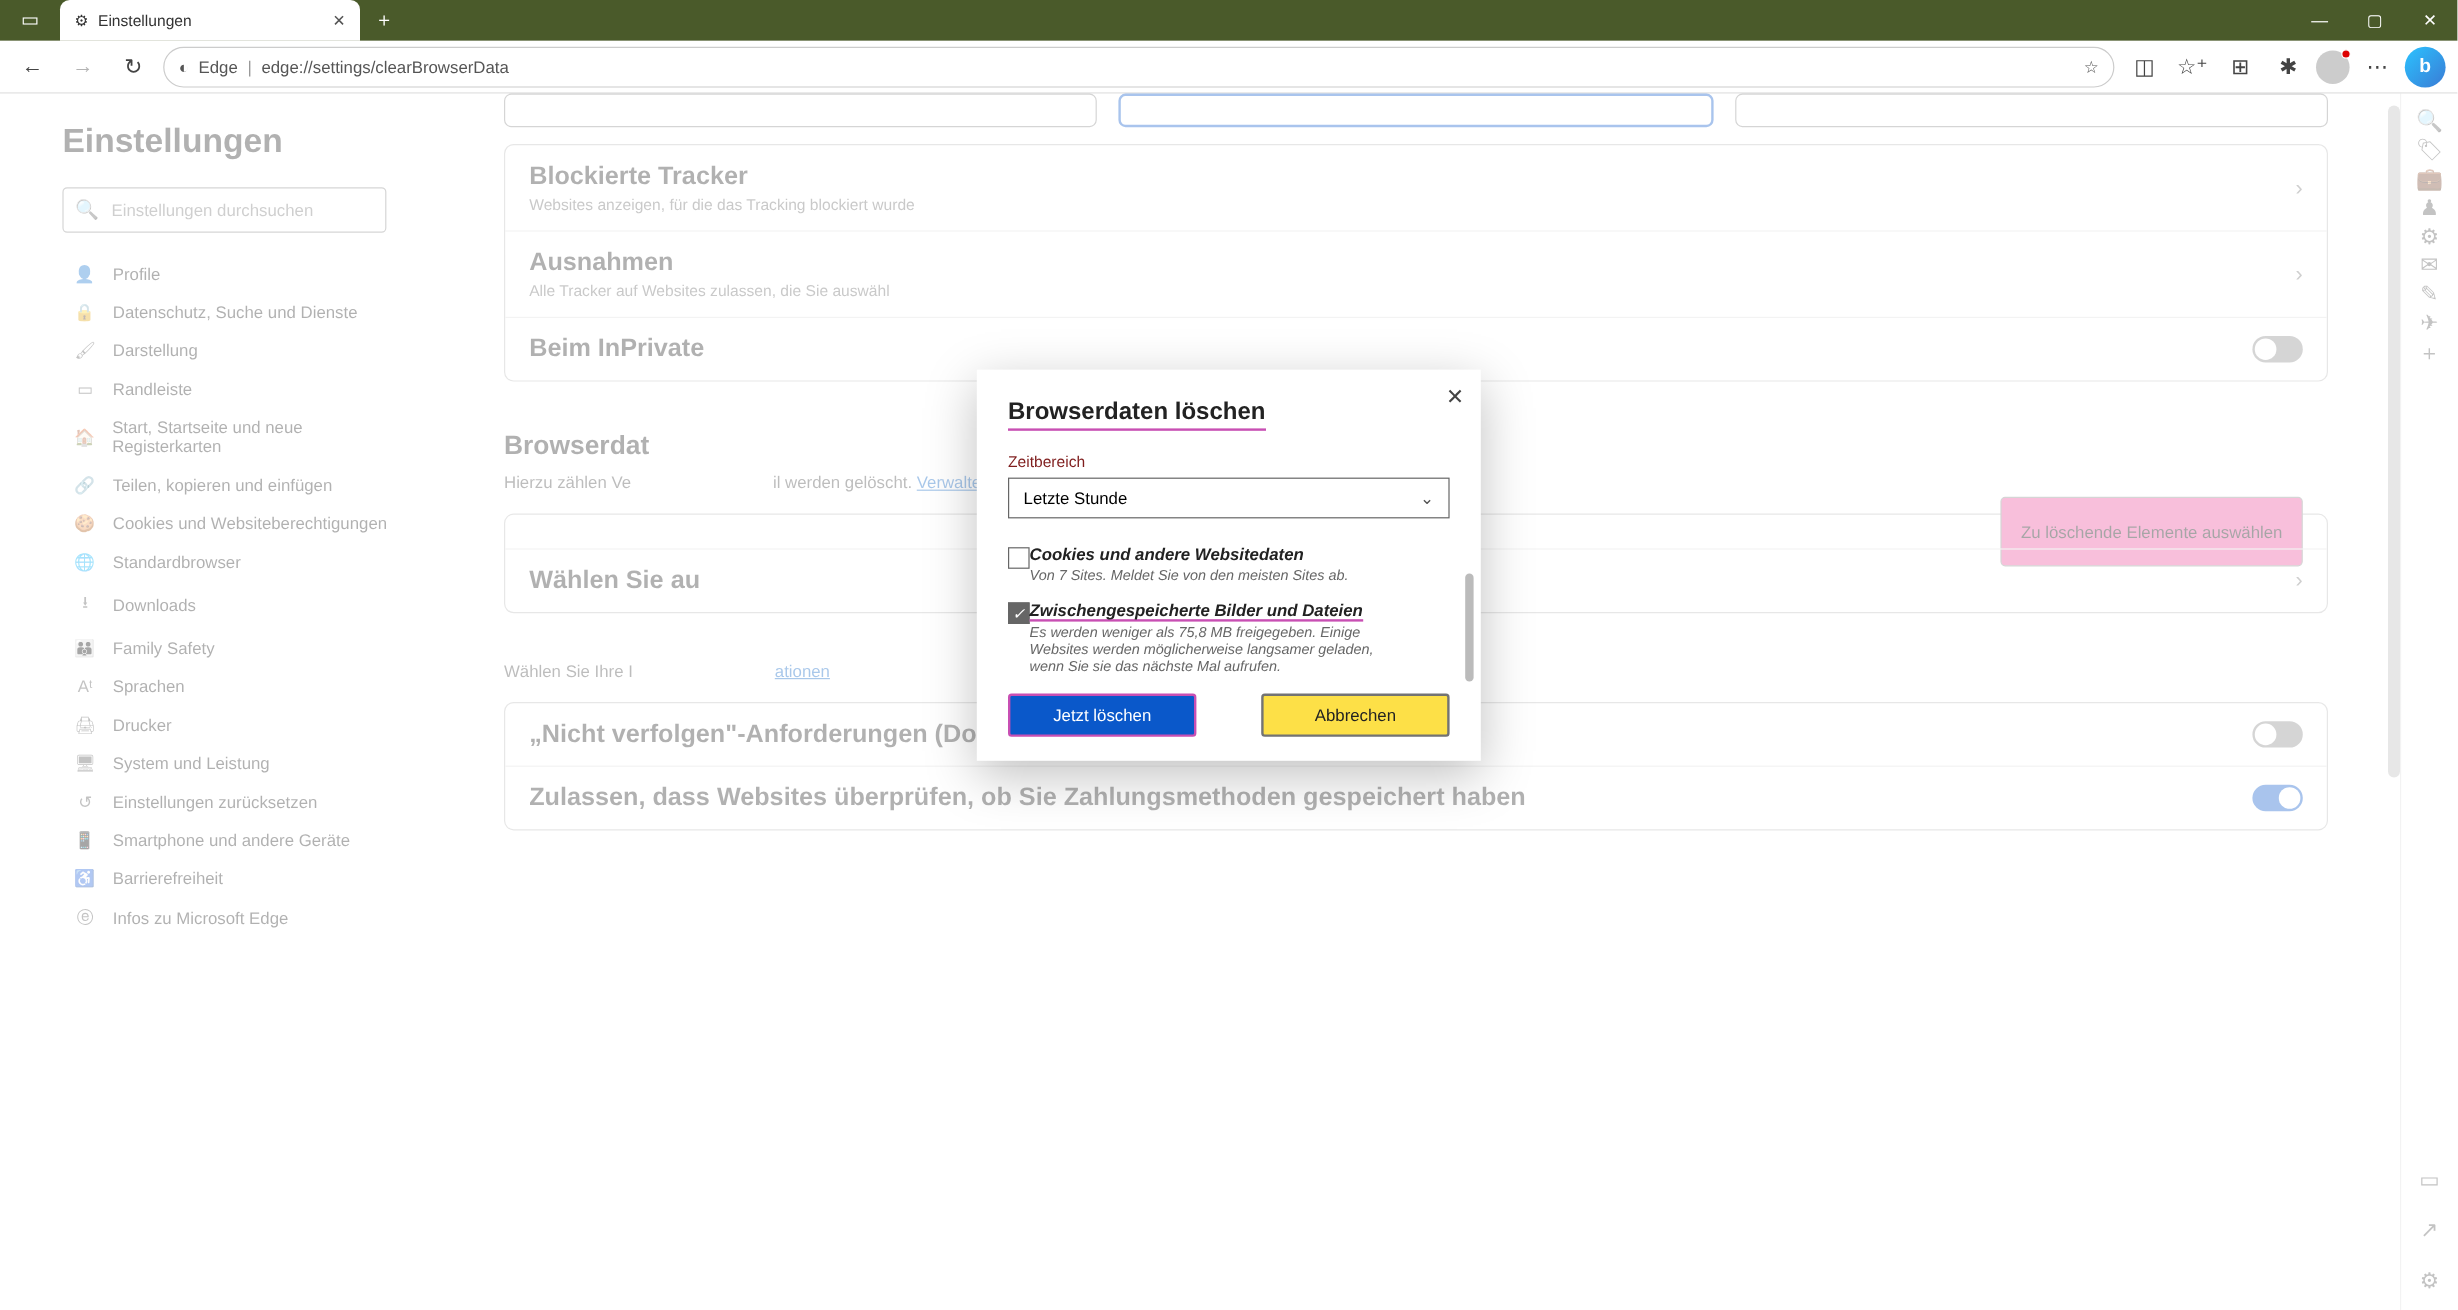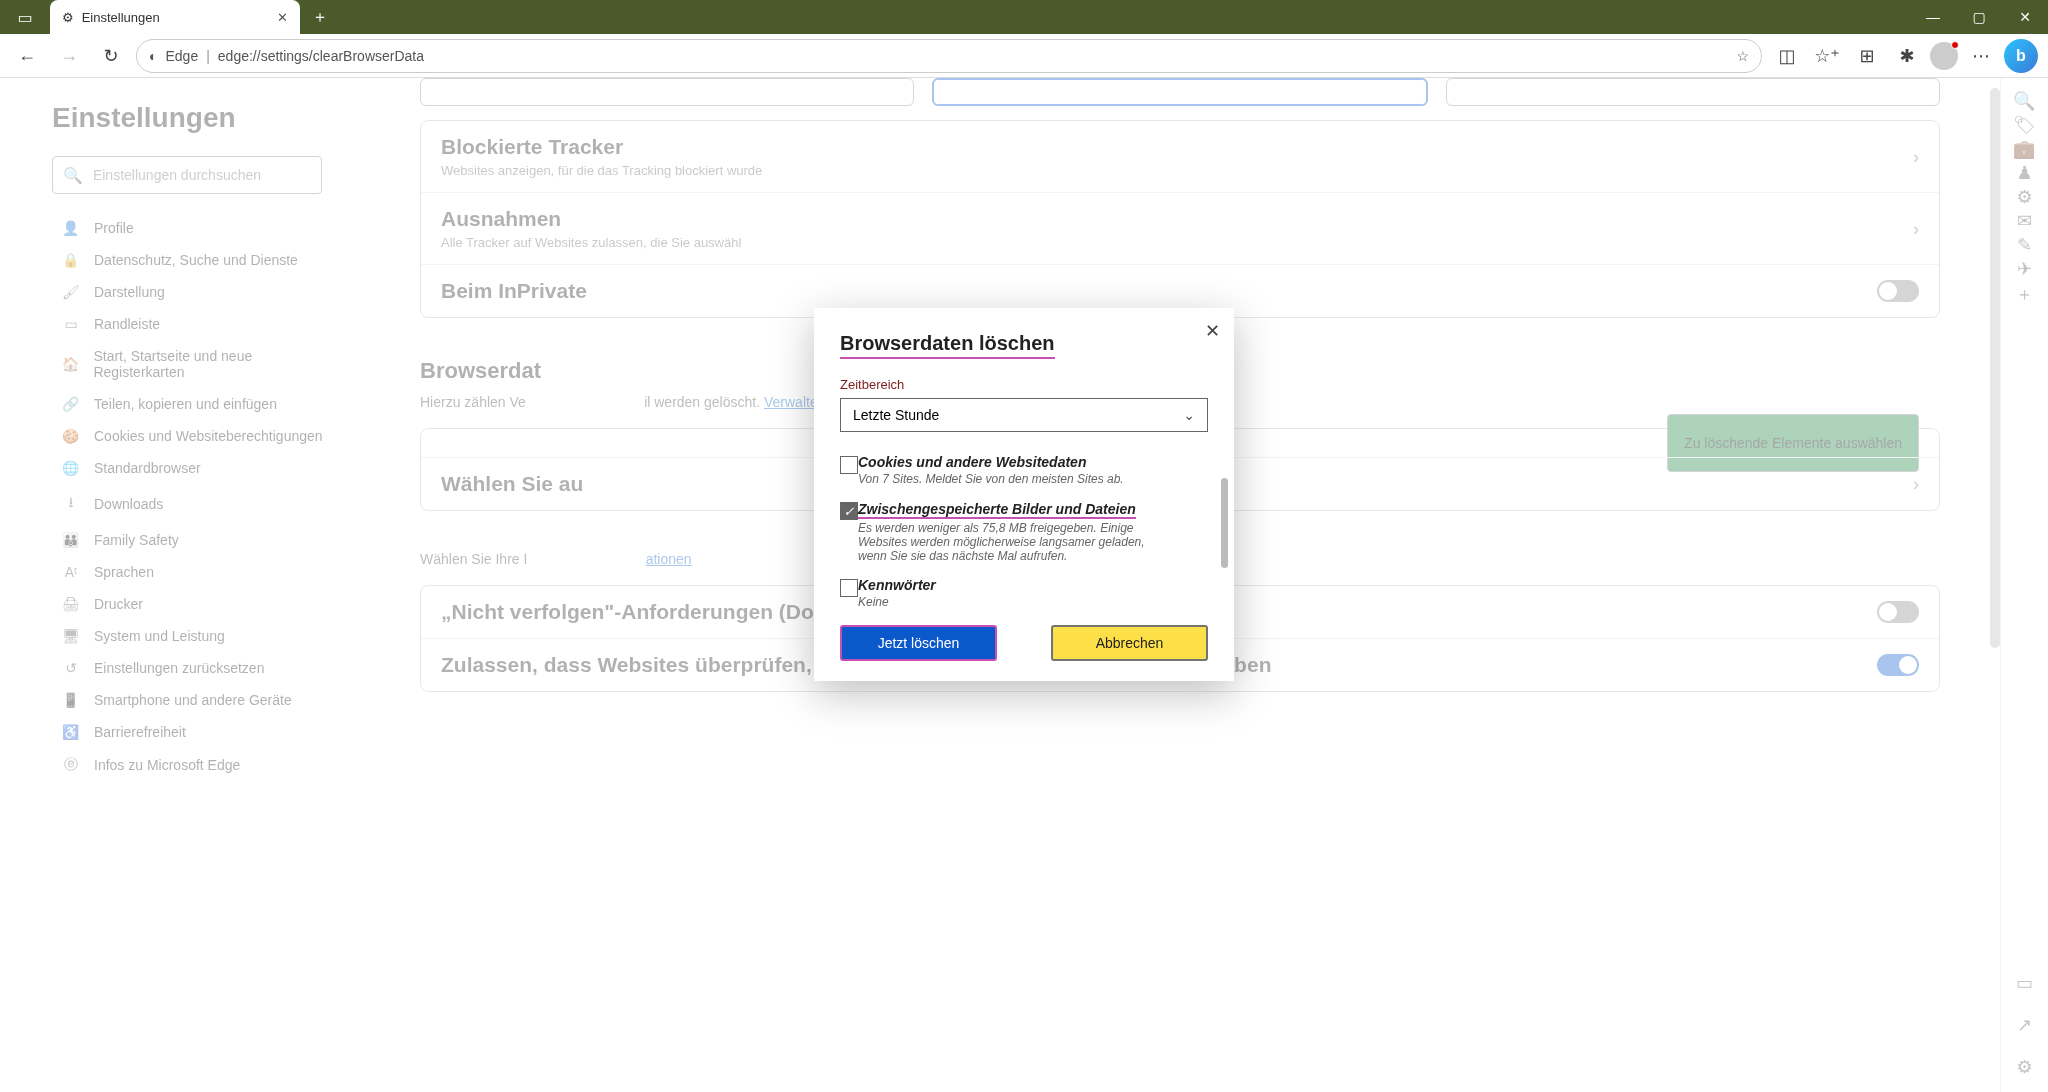--- a/index.html
+++ b/index.html
@@ -50,21 +50,21 @@
 .list-row .rchev { position: absolute; right: 20px; top: 50%; transform: translateY(-50%); color: #777; font-size: 18px; }
 .toggle { position: absolute; right: 20px; top: 50%; transform: translateY(-50%); width: 42px; height: 22px; border-radius: 11px; background: #888; }
 .toggle.on { background: #0a58ca; }
 .toggle .knob { position: absolute; top: 2px; width: 18px; height: 18px; background: #fff; border-radius: 50%; }
 .toggle .knob { left: 2px; }
 .toggle.on .knob { right: 2px; left: auto; }
 
 .section-title { font-size: 22px; font-weight: 600; margin-bottom: 10px; color: #222; }
 .section-sub { font-size: 14px; color: #444; margin-bottom: 18px; }
 .section-sub a { color: #0b62c4; text-decoration: underline; cursor: pointer; }
-.btn-outline { border: 1px solid #888; background: #15803d; padding: 20px 16px; font-size: 14px; border-radius: 4px; cursor: pointer; }
+.btn-outline { border: 1px solid #888; background: #ec4899; padding: 20px 16px; font-size: 14px; border-radius: 4px; cursor: pointer; }
 
 
 .right-rail { width: 48px; border-left: 1px solid #ddd; display: flex; flex-direction: column; align-items: center; padding-top: 12px; gap: 24px; }
 .right-rail .ricon { width: 24px; height: 24px; font-size: 18px; color: #555; text-align: center; }
 
 
 .overlay { position: absolute; inset: 0; background: rgba(255,255,255,0.65); display: flex; align-items: flex-start; justify-content: center; }
 .dialog { margin-top: 230px; width: 420px; background: #fff; box-shadow: 0 12px 40px rgba(0,0,0,0.25); padding: 24px 26px 20px 26px; position: relative; }
 .dialog .close { position: absolute; top: 12px; right: 14px; font-size: 18px; color: #444; cursor: pointer; }
 .dialog h2 { font-size: 20px; font-weight: 600; color: #222; border-bottom: 2px solid #c84fb3; display: inline-block; padding-bottom: 2px; margin-bottom: 18px; }
@@ -307,27 +307,20 @@
             <div class="chk "></div>
             <div class="opt-body">
               <div class="ot ">Cookies und andere Websitedaten</div>
               <div class="os">Von 7 Sites. Meldet Sie von den meisten Sites ab.</div>
             </div>
           </div>
           <div class="opt">
             <div class="chk checked">✓</div>
             <div class="opt-body"><div class="ot hl">Zwischengespeicherte Bilder und Dateien</div><div class="os">Es werden weniger als 75,8 MB freigegeben. Einige Websites werden möglicherweise langsamer geladen, wenn Sie sie das nächste Mal aufrufen.</div></div>
           </div>
-          <div class="opt">
-            <div class="chk "></div>
-            <div class="opt-body">
-              <div class="ot ">Kennwörter</div>
-              <div class="os">Keine</div>
-            </div>
-          </div>
         </div>
       <div class="dialog-scroll"></div>
       <div class="dlg-buttons">
         <button class="btn-primary">Jetzt löschen</button>
         <button class="btn-secondary">Abbrechen</button>
       </div>
     </div>
   </div>
 </div>
 

